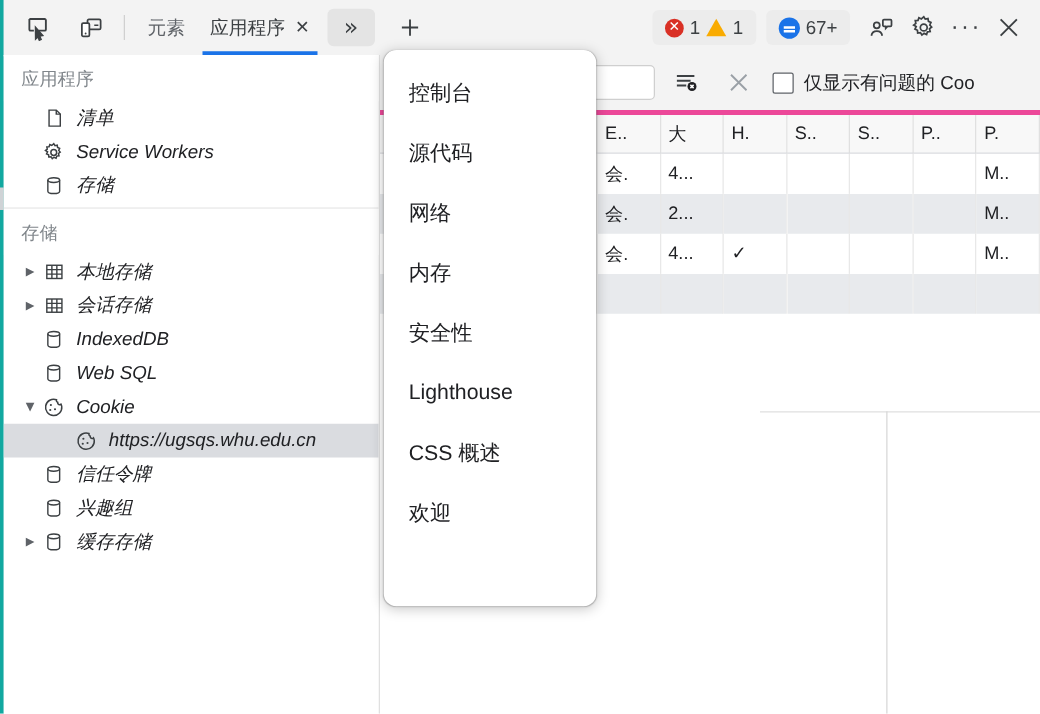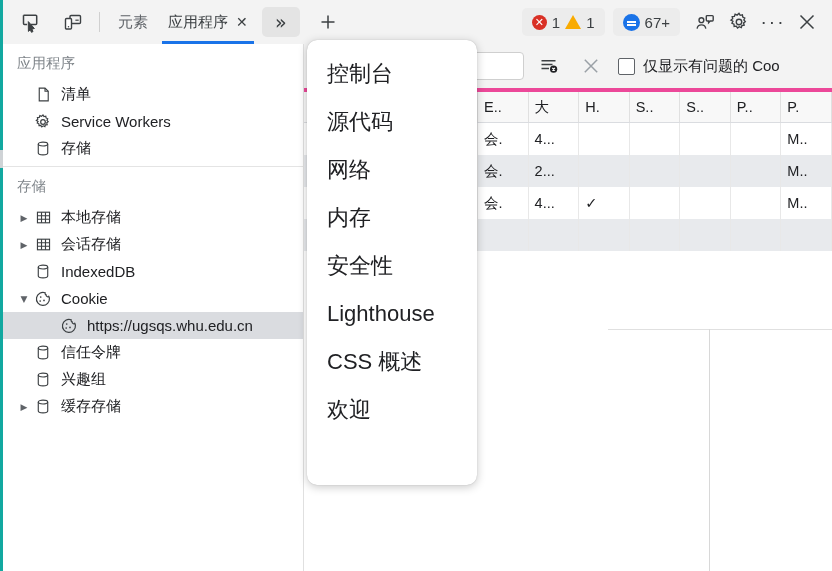--- a/index.html
+++ b/index.html
@@ -99,20 +99,21 @@
   }
   .panel-head {
     font-size: 14.5px; color: #80868b; padding: 10px 0 8px 14px;
     background: #ffffff;
   }
   .sb-divider { height: 1px; background: #e4e4e4; margin: 4px 0 0 0; }
   .sb-row {
     display: flex; align-items: center; height: 27px;
     font-size: 15px; color: #202124; cursor: pointer; padding-left: 14px;
     white-space: nowrap;
+    font-style: italic;
   }
   .sb-row.indent1 { padding-left: 28px; }
   .sb-row.indent2 { padding-left: 54px; }
   .sb-row.selected { background: #dadce0; }
   .twisty {
     width: 14px; margin-left: -14px; font-size: 9px; color: #5f6368;
     display: inline-block; text-align: center; font-family: "DejaVu Sans", sans-serif;
   }
   .twisty.none { color: transparent; }
   .sb-ico { width: 24px; display: flex; align-items: center; justify-content: center; margin-right: 6px; }
@@ -167,21 +168,21 @@
 
   
   .menu {
     position: absolute; left: 307px; top: 40px; width: 170px; height: 445px;
     background: #ffffff; border-radius: 10px;
     box-shadow: 0 2px 10px rgba(0,0,0,0.22), 0 0 1px rgba(0,0,0,0.25);
     padding: 10px 0; box-sizing: border-box; z-index: 50;
   }
   .menu-item {
     height: 48px; display: flex; align-items: center; padding-left: 20px;
-    font-size: 22px; color: #202124; cursor: pointer; white-space: nowrap;
+    font-size: 17px; color: #202124; cursor: pointer; white-space: nowrap;
   }
   svg { display: block; }
 </style>
 </head>
 <body>
 
 <div id="root">
 
   <div class="accent-stripe">
     <div class="seg-gap"></div>
@@ -335,20 +336,30 @@
       <span class="twisty none">▶</span>
       <span class="sb-ico">
         <svg width="16" height="17" viewBox="0 0 16 18" fill="none" stroke="#3c4043" stroke-width="1.2">
           <path d="M3 4.3v9.4c0 1.1 2.2 2 5 2s5-.9 5-2V4.3"></path>
           <ellipse cx="8" cy="4.3" rx="5" ry="2"></ellipse>
         </svg>
       </span>
       <span>IndexedDB</span>
     </div>
 
+    <div class="sb-row indent1">
+      <span class="twisty none">▶</span>
+      <span class="sb-ico">
+        <svg width="16" height="17" viewBox="0 0 16 18" fill="none" stroke="#3c4043" stroke-width="1.2">
+          <path d="M3 4.3v9.4c0 1.1 2.2 2 5 2s5-.9 5-2V4.3"></path>
+          <ellipse cx="8" cy="4.3" rx="5" ry="2"></ellipse>
+        </svg>
+      </span>
+      <span>Web SQL</span>
+    </div>
 
     <div class="sb-row indent1">
       <span class="twisty">▼</span>
       <span class="sb-ico">
         <svg width="18" height="18" viewBox="0 0 18 18" fill="none" stroke="#3c4043" stroke-width="1.2">
           <path d="M15.4 8.2a6.5 6.5 0 1 1-4.2-5.4c-.3 1 .2 1.9 1 2.1-.2 1 .5 1.9 1.5 1.9.4 0 .9-.2 1.1-.5.3.5.5 1.2.6 1.9z"></path>
           <circle cx="6.7" cy="7" r="0.85" fill="#3c4043" stroke="none"></circle>
           <circle cx="6.2" cy="11" r="0.85" fill="#3c4043" stroke="none"></circle>
           <circle cx="10" cy="10.4" r="0.85" fill="#3c4043" stroke="none"></circle>
         </svg>

